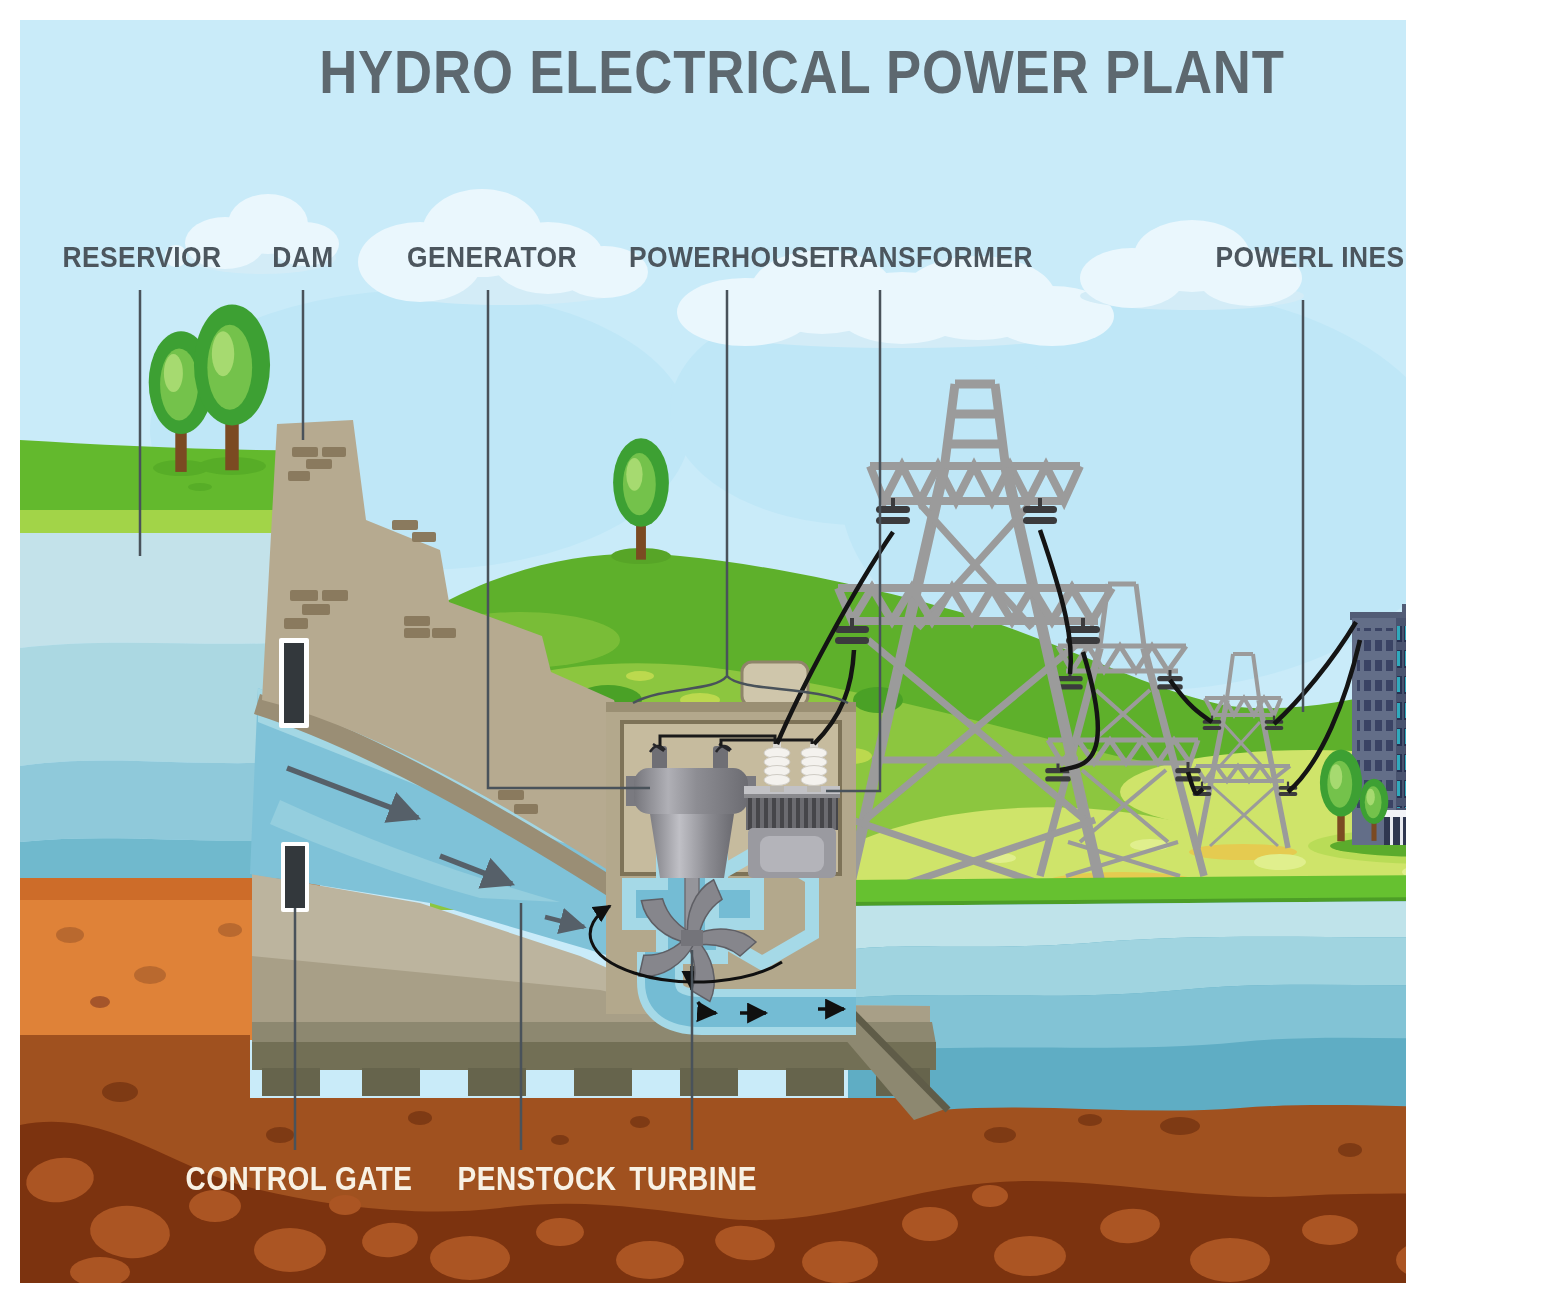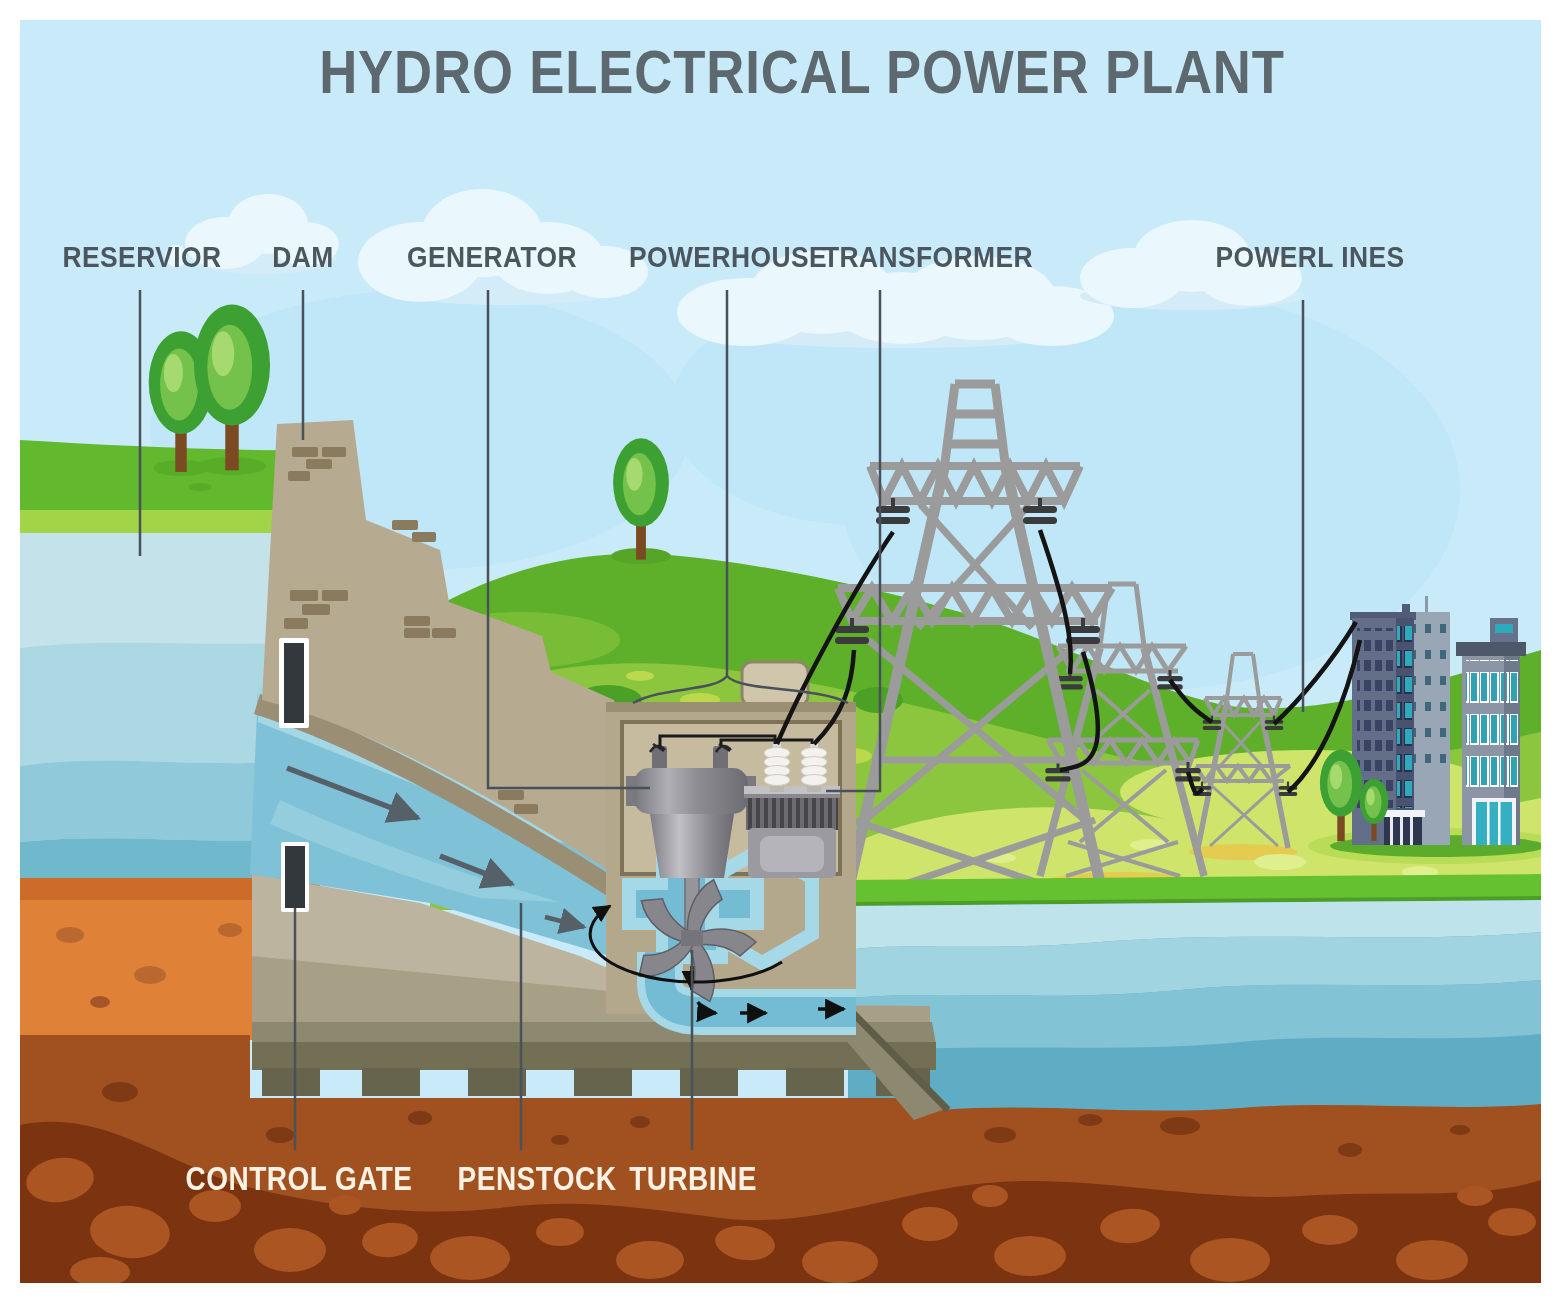--- a/index.html
+++ b/index.html
@@ -1,16 +1,16 @@
 <!DOCTYPE html>
 <html><head>
 <meta charset="utf-8">
 <style>
   html,body{margin:0;padding:0;background:#ffffff;}
-  .stage{position:relative;width:1563px;height:1302px;background:#ffffff;overflow:hidden;
+  .stage{position:relative;width:1406px;height:1302px;background:#ffffff;overflow:hidden;
          font-family:"Liberation Sans","DejaVu Sans",sans-serif;}
   .scene{position:absolute;left:0;top:0;}
   .lbl{position:absolute;white-space:nowrap;color:#4c565e;font-size:30px;font-weight:600;
        letter-spacing:.5px;transform:translateX(-50%) scaleX(.88);}
   .lbl-b{position:absolute;white-space:nowrap;color:#f8f1e4;font-size:33px;font-weight:600;
        letter-spacing:.5px;transform:translateX(-50%) scaleX(.85);}
   .title{position:absolute;white-space:nowrap;color:#5d686f;font-size:62px;font-weight:600;
        letter-spacing:1px;transform:translateX(-50%) scaleX(.85);}
 </style>
 </head>

